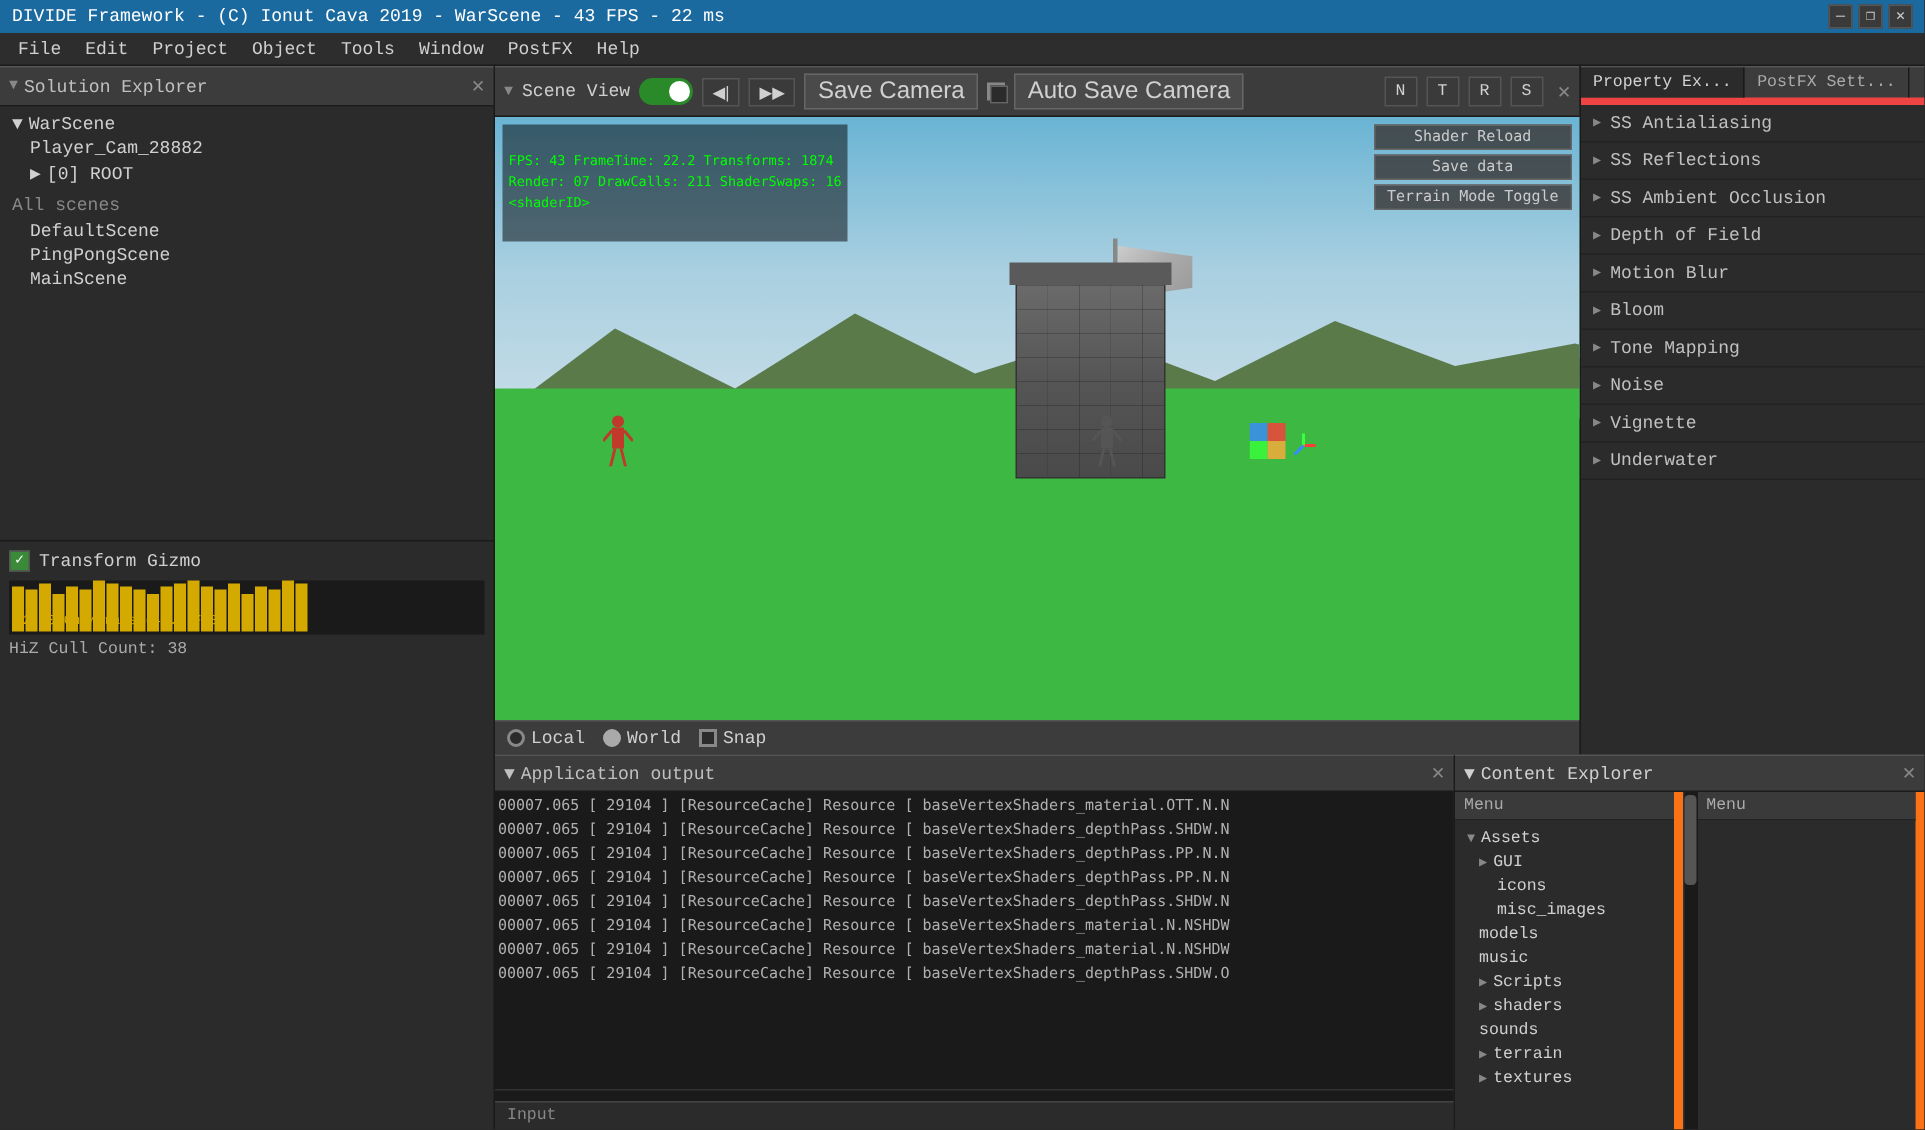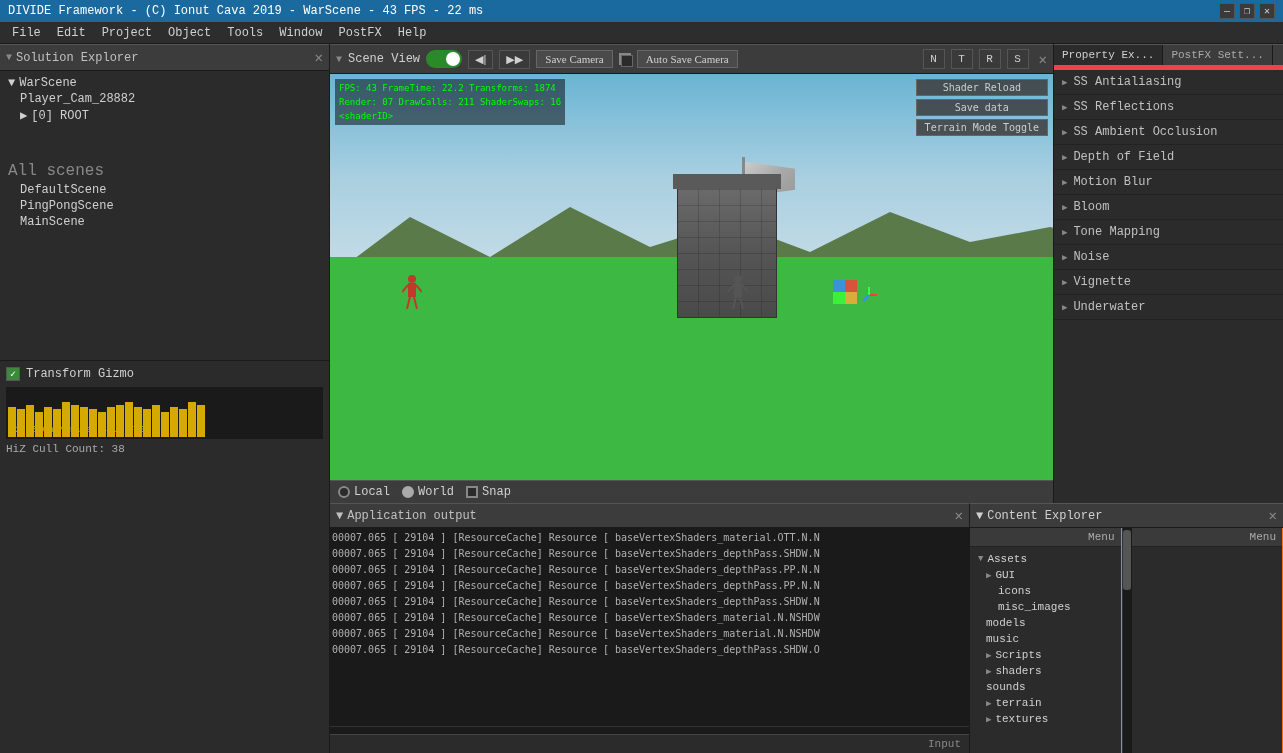--- a/index.html
+++ b/index.html
@@ -113,22 +113,21 @@
       cursor: pointer;
       display: flex;
       align-items: center;
       gap: 4px;
     }
     .tree-indent1 { padding-left: 16px; }
 
     .section-label {
       padding: 6px 4px 2px 4px;
       color: #888;
-      font-size: 16px;
-      margin-top: 32px;
+      font-size: 12px;
     }
 
     
     #transform-area {
       padding: 6px;
     }
     .transform-gizmo-header {
       display: flex;
       align-items: center;
       gap: 6px;
@@ -140,21 +139,21 @@
       background: #3a8a3a;
       border: 1px solid #555;
       display: inline-flex;
       align-items: center;
       justify-content: center;
       color: white;
       font-size: 10px;
     }
     .perf-bar-container {
       background: #1a1a1a;
-      height: 52px;
+      height: 36px;
       display: flex;
       align-items: flex-end;
       gap: 1px;
       padding: 2px;
       margin-bottom: 4px;
       overflow: hidden;
     }
     .perf-bar {
       width: 8px;
       background: #d4aa00;
@@ -197,22 +196,21 @@
       background: white;
       border-radius: 50%;
       margin-left: auto;
     }
     .scene-btn {
       background: #4a4a4a;
       border: 1px solid #666;
       color: #d0d0d0;
       padding: 2px 8px;
       cursor: pointer;
-      font-size: 11px;
-      font-family: Liberation Serif, serif;
+      font-size: 16px;
     }
     .scene-nav-btn {
       background: #3a3a3a;
       border: 1px solid #555;
       color: #d0d0d0;
       padding: 2px 6px;
       cursor: pointer;
       font-size: 11px;
     }
     .spacer { flex: 1; }
@@ -293,21 +291,21 @@
       clip-path: polygon(0 0, 100% 20%, 100% 80%, 0 100%);
     }
     
     .hud-overlay {
       position: absolute;
       top: 5px;
       left: 5px;
       background: rgba(0,0,0,0.5);
       color: #0f0;
       font-size: 10px;
-      padding: 2px 4px;
+      padding: 18px 4px;
       font-family: monospace;
     }
     
     .scene-overlay-btns {
       position: absolute;
       top: 5px;
       right: 5px;
       display: flex;
       flex-direction: column;
       gap: 3px;
@@ -490,21 +488,21 @@
     .log-line {
       white-space: nowrap;
       overflow: hidden;
       text-overflow: ellipsis;
       line-height: 16px;
     }
     #output-input {
       background: #2b2b2b;
       border-top: 1px solid #444;
       padding: 3px 8px;
-      text-align: right;
+      text-align: left;
       color: #888;
       font-size: 11px;
     }
     #scrollbar-h {
       height: 8px;
       background: #1a1a1a;
       border-top: 1px solid #333;
     }
 
     
@@ -521,22 +519,21 @@
       align-items: center;
       justify-content: space-between;
       border-bottom: 1px solid #1a1a1a;
     }
     #content-body {
       flex: 1;
       display: flex;
     }
     .content-panel {
       flex: 1;
-      border-right: 1px solid #f97316;
-      text-align: right;
+      border-right: 6px solid #f97316;
     }
     .content-menu-bar {
       background: #3a3a3a;
       padding: 3px 6px;
       border-bottom: 1px solid #222;
       font-size: 11px;
       color: #aaa;
     }
     .content-tree {
       padding: 4px;

